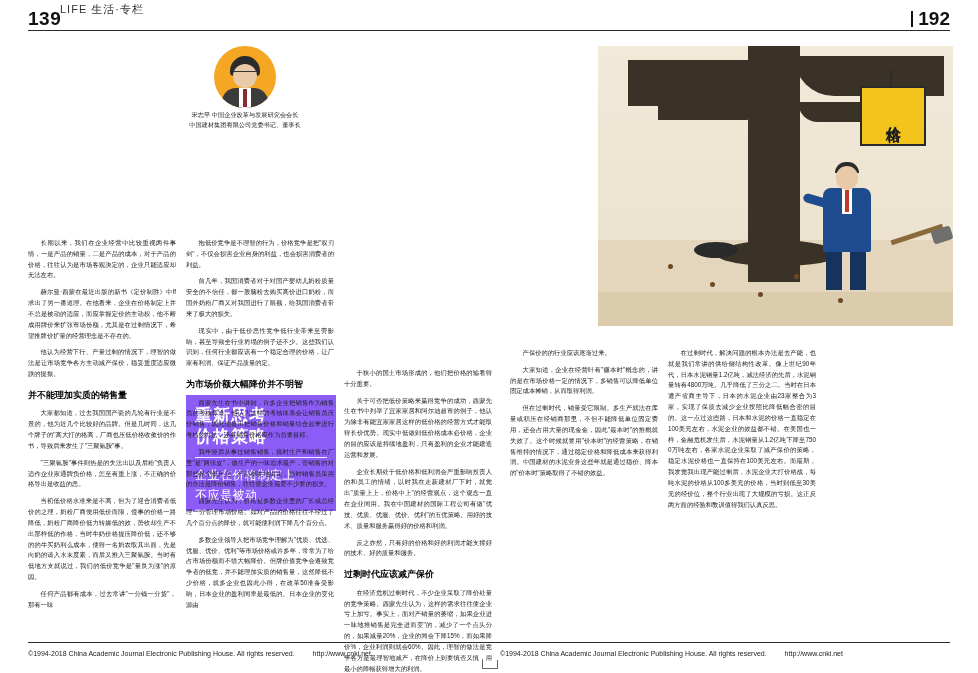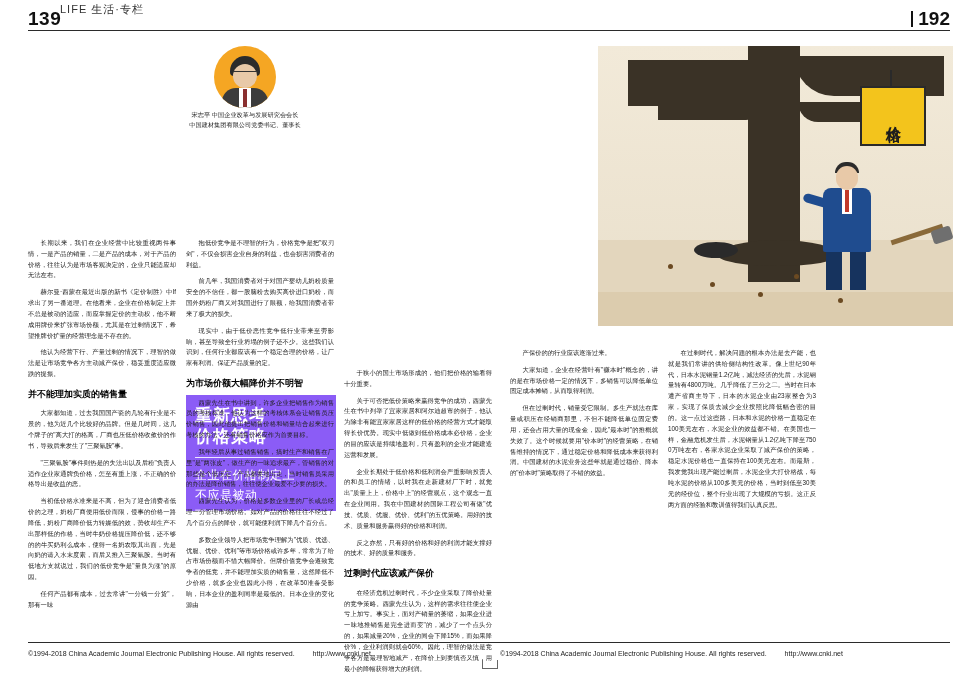--- a/index.html
+++ b/index.html
@@ -10,21 +10,21 @@
   .head-rule{position:absolute;left:28px;right:28px;top:30px;height:1px;background:#2b2b2b;}
   .folio-left{position:absolute;left:28px;top:8px;font-size:19px;font-weight:bold;letter-spacing:0.5px;color:#111;}
   .head-left-text{position:absolute;left:60px;top:2px;font-size:11px;letter-spacing:1px;color:#333;}
   .folio-right{position:absolute;right:28px;top:8px;font-size:19px;font-weight:bold;color:#111;}
   .folio-right .bar{display:inline-block;width:2px;height:16px;background:#111;margin-right:5px;vertical-align:-2px;}
 
   
   .col{position:absolute;font-size:6.3px;line-height:1.72;text-align:justify;color:#202020;
        word-break:break-all;}
   .col p{margin:0 0 6px 0;text-indent:2em;}
-  .col h3{margin:8px 0 5px 0;font-size:9px;font-weight:bold;color:#000;text-indent:0;font-family:Liberation Mono, monospace;}
+  .col h3{margin:8px 0 5px 0;font-size:9px;font-weight:bold;color:#000;text-indent:0;}
 
   
   #lcol1{left:28px;  top:238px; width:148px; height:400px;}
   #lcol2{left:186px; top:238px; width:148px; height:400px;}
   #lcol3{left:344px; top:368px; width:148px; height:270px;}
 
   
   #rcol1{left:510px; top:348px; width:148px; height:290px;}
   #rcol2{left:668px; top:348px; width:148px; height:290px;}
   #rcol3{left:826px; top:348px; width:124px; height:290px;}

